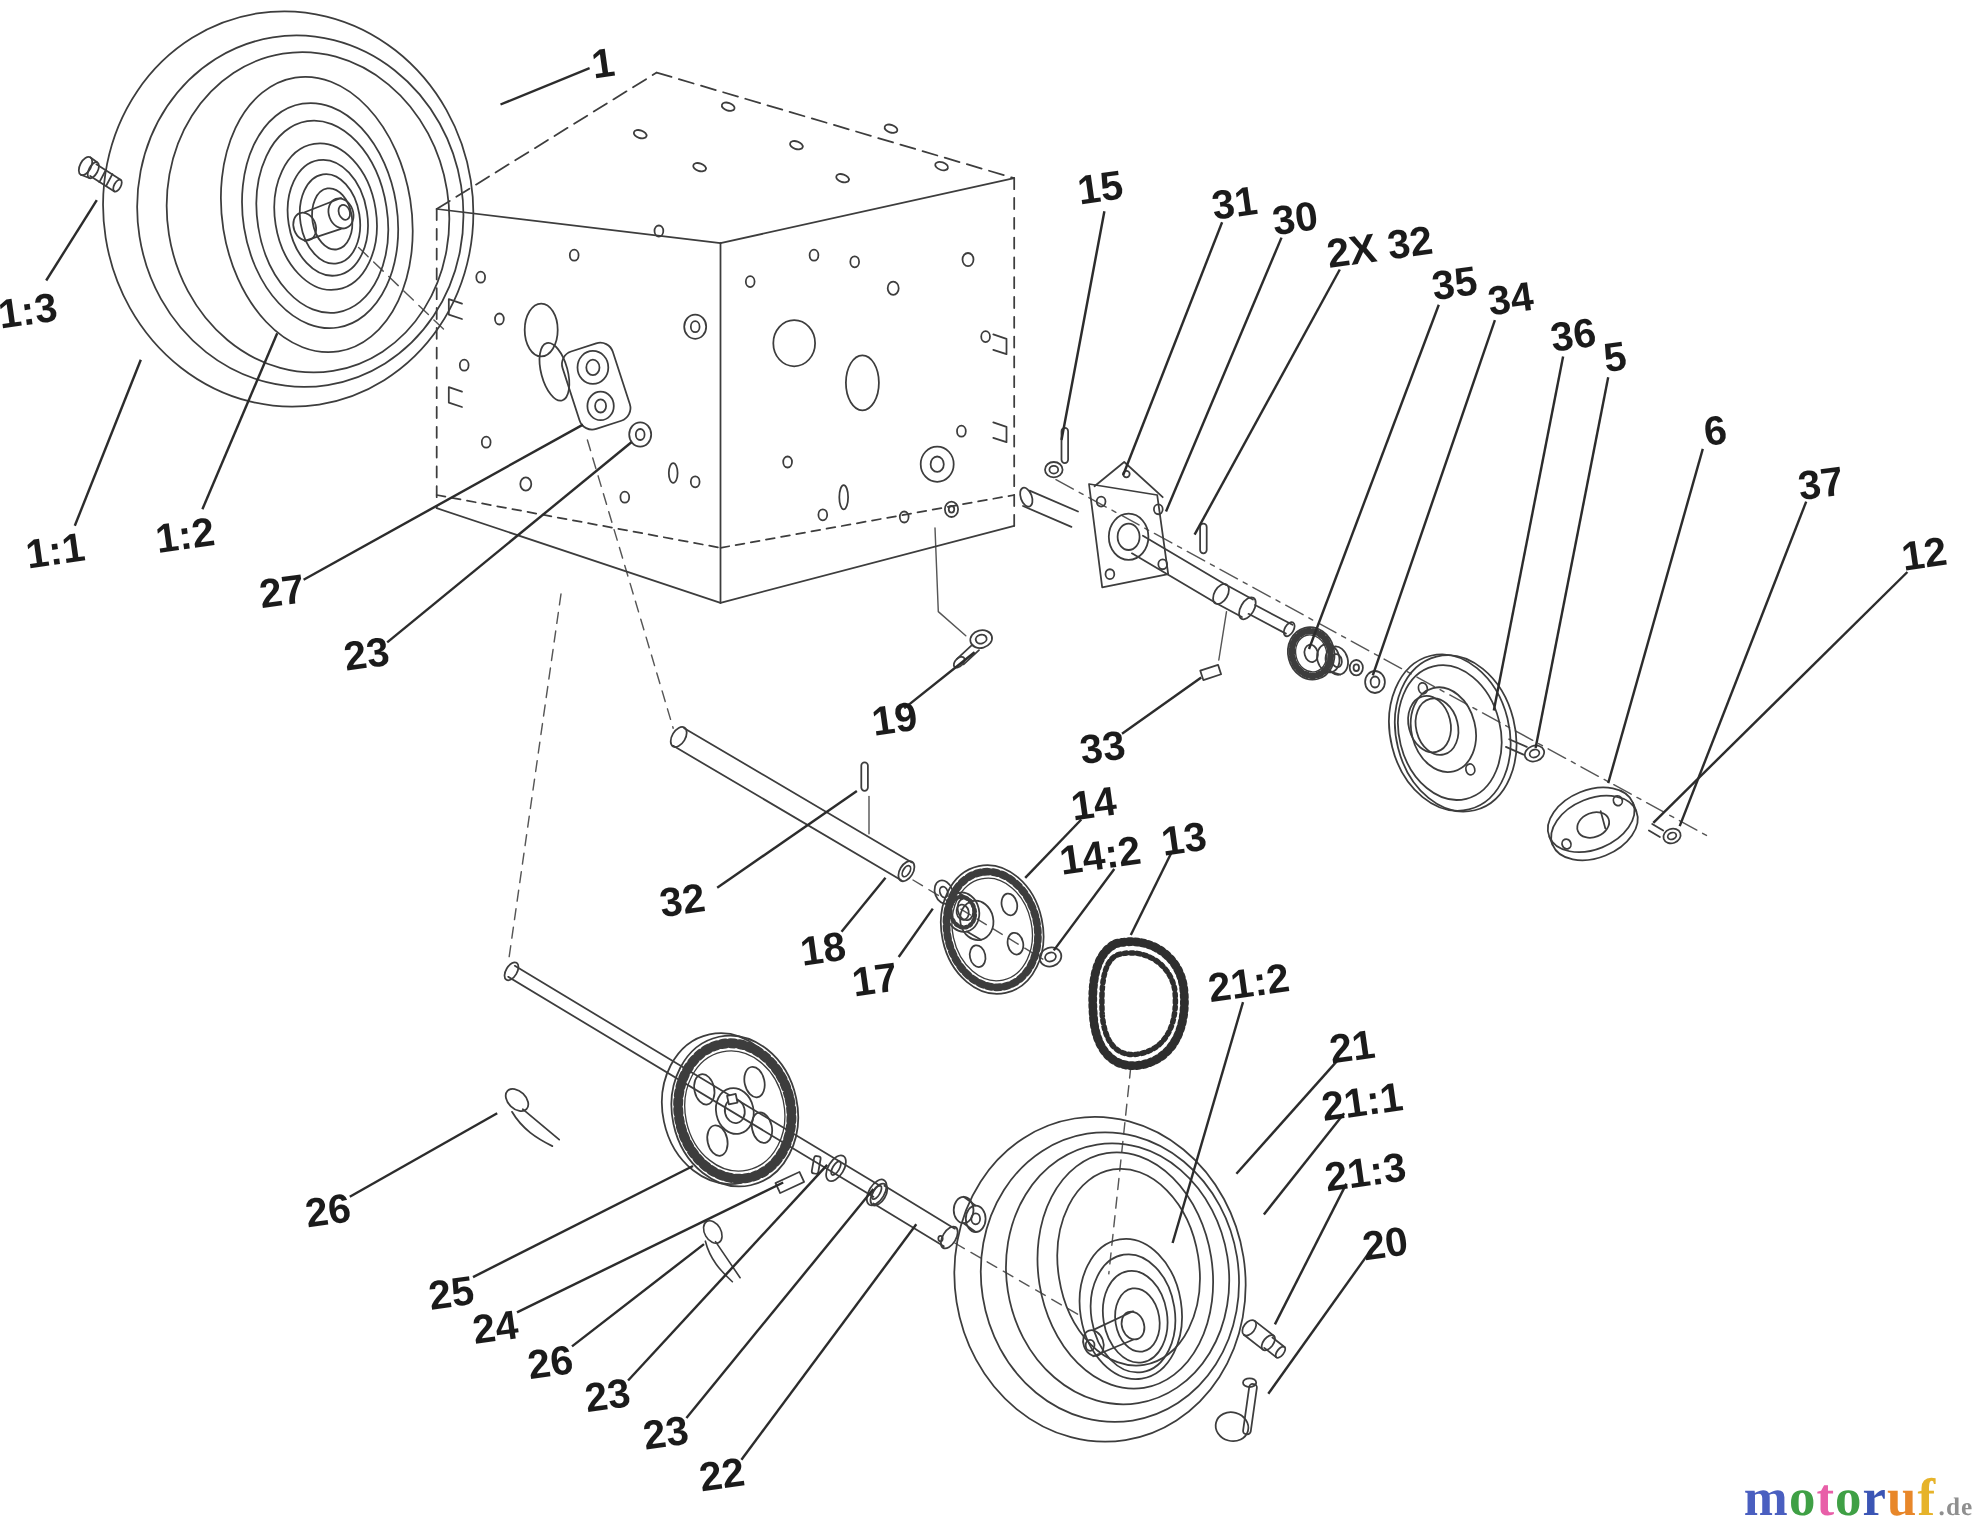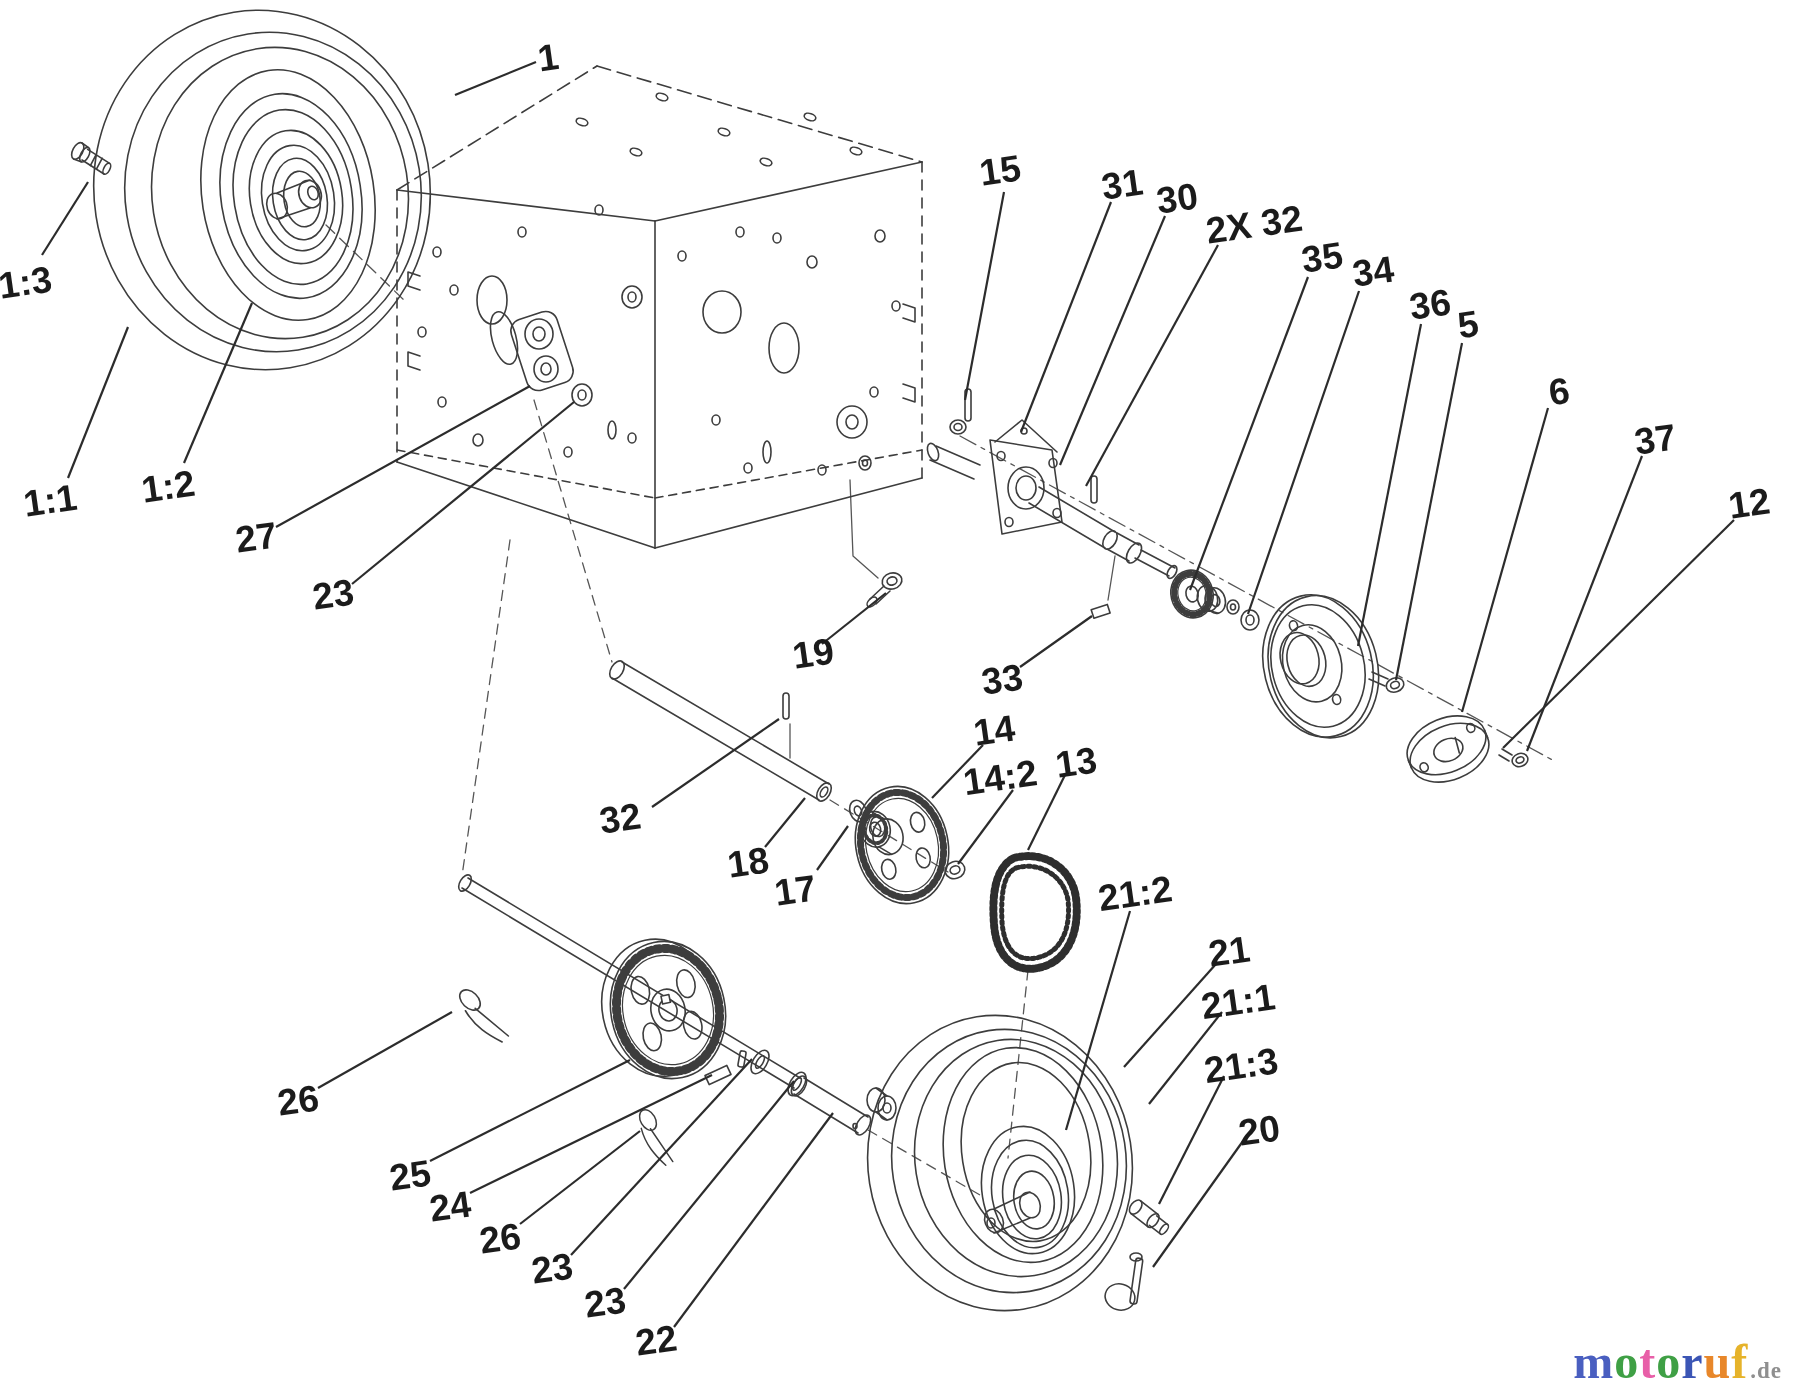--- a/index.html
+++ b/index.html
@@ -2,21 +2,21 @@
 <html><head>
 <meta charset="utf-8">
 <style>
   html,body{margin:0;padding:0;background:#fff;}
   .stage{position:relative;width:1800px;height:1394px;background:#ffffff;overflow:hidden;
          font-family:"Liberation Sans",sans-serif;}
   .stage svg{position:absolute;left:0;top:0;}
   text.callout{font-family:"Liberation Sans",sans-serif;font-size:37px;font-weight:700;
                fill:#1b1b1b;text-anchor:middle;stroke:none;}
   line.leader{stroke:#2c2c2c;stroke-width:2.2;fill:none;}
-  .watermark{position:absolute;right:18px;bottom:8px;
+  .watermark{position:absolute;right:6px;bottom:8px;
              font-family:"Liberation Serif",serif;font-weight:700;font-size:48px;
              letter-spacing:1px;line-height:1;user-select:none;}
   .watermark .wm-suffix{font-size:23px;font-weight:700;margin-left:2px;}
 </style>
 </head>
 <body>
 
 <div class="stage">
 
 <svg id="diagram-svg" width="1800" height="1394" viewBox="0 0 1800 1394">

